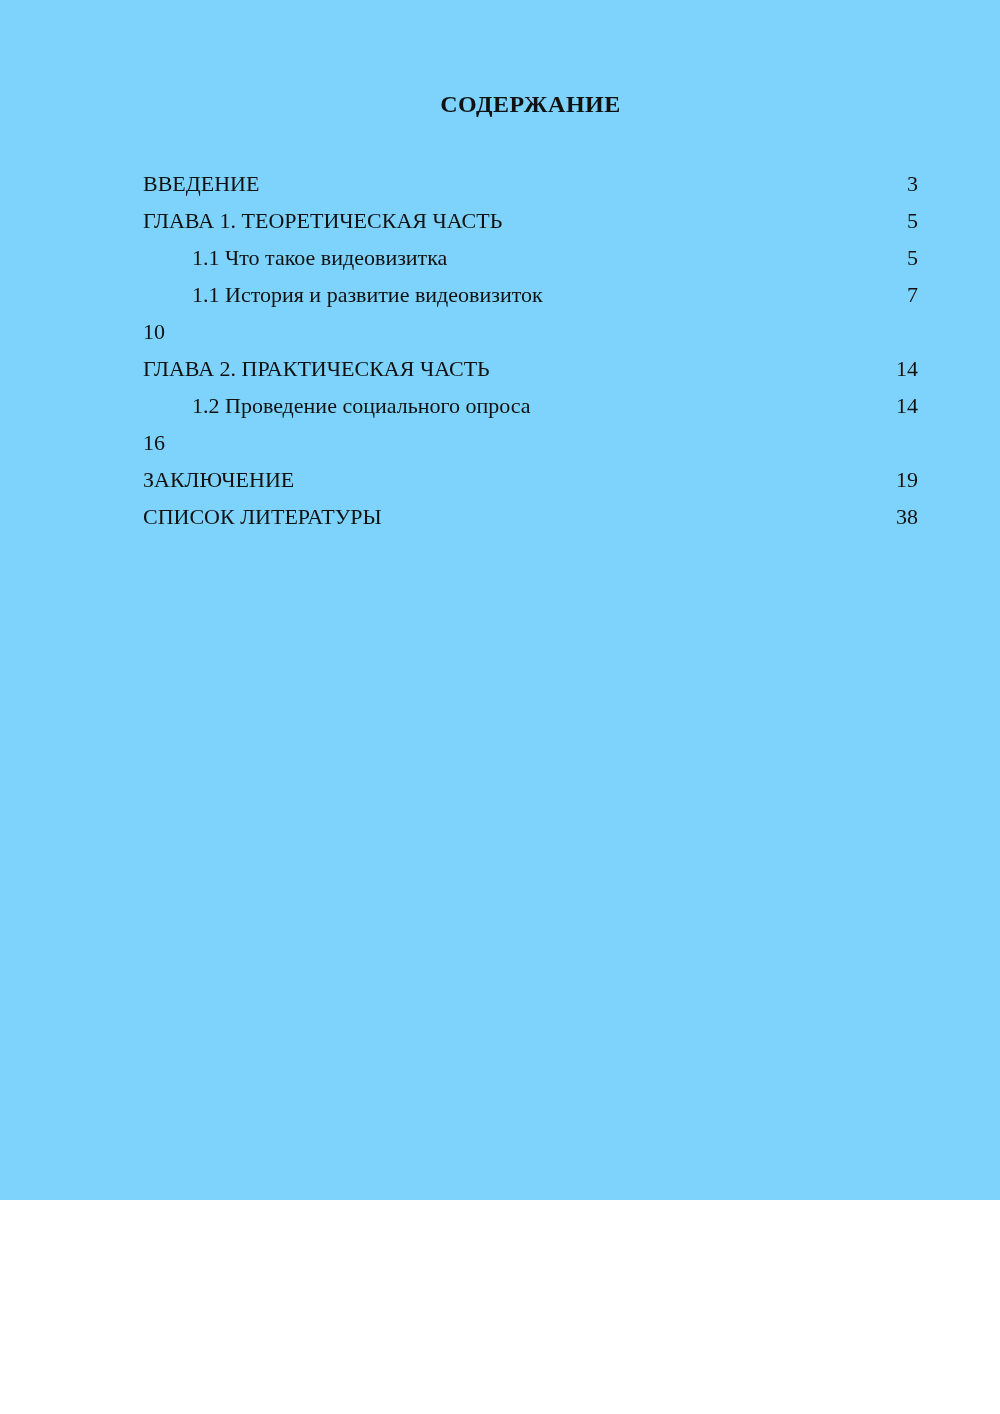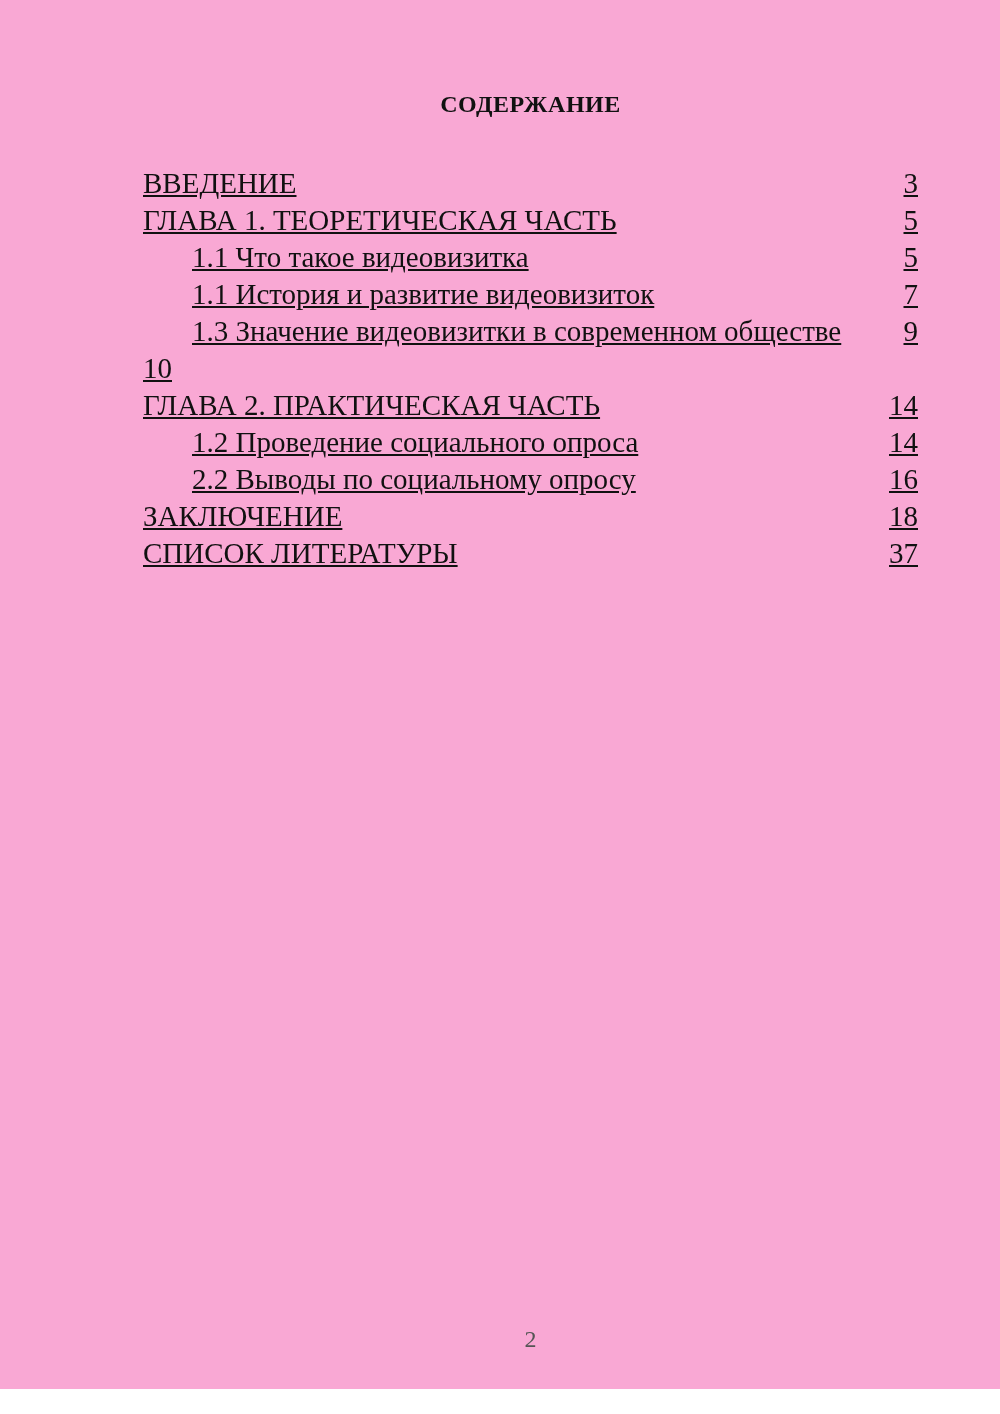--- a/index.html
+++ b/index.html
@@ -2,22 +2,22 @@
 <html><head>
 <meta charset="utf-8">
 <style>
   html, body {
     margin: 0;
     padding: 0;
     background: #ffffff;
   }
   .page {
     width: 1000px;
-    height: 1389px;
-    background: #f9a8d4;
+    height: 1200px;
+    background: #7dd3fc;
     position: relative;
     box-sizing: border-box;
     padding: 0 82px 0 143px;
     font-family: "Liberation Serif", "DejaVu Serif", serif;
     color: #111111;
     overflow: hidden;
   }
   .doc-title {
     margin-top: 90px;
     text-align: center;
@@ -28,22 +28,21 @@
   }
   .toc-list {
     margin-top: 47px;
   }
   .toc-row {
     display: flex;
     justify-content: space-between;
     align-items: flex-end;
     height: 37px;
     line-height: 37px;
-    font-size: 29px;
-    text-decoration: underline;
+    font-size: 22px;
   }
   .toc-row .label {
     white-space: nowrap;
   }
   .toc-row.indented .label {
     padding-left: 49px;
   }
   .toc-row .pagenum {
     white-space: nowrap;
     text-align: right;
@@ -76,43 +75,38 @@
     </div>
       <div class="toc-row indented">
       <span class="label">1.1 Что такое видеовизитка</span>
       <span class="pagenum">5</span>
     </div>
       <div class="toc-row indented">
       <span class="label">1.1 История и развитие видеовизиток</span>
       <span class="pagenum">7</span>
     </div>
       <div class="toc-row indented">
-      <span class="label">1.3 Значение видеовизитки в современном обществе</span>
-      <span class="pagenum">9</span>
-    </div>
-      <div class="toc-row indented">
       <span class="pagenum">10</span>
     </div>
       <div class="toc-row">
       <span class="label">ГЛАВА 2. ПРАКТИЧЕСКАЯ ЧАСТЬ</span>
       <span class="pagenum">14</span>
     </div>
       <div class="toc-row indented">
       <span class="label">1.2 Проведение социального опроса</span>
       <span class="pagenum">14</span>
     </div>
       <div class="toc-row indented">
-      <span class="label">2.2 Выводы по социальному опросу</span>
       <span class="pagenum">16</span>
     </div>
       <div class="toc-row">
       <span class="label">ЗАКЛЮЧЕНИЕ</span>
-      <span class="pagenum">18</span>
+      <span class="pagenum">19</span>
     </div>
       <div class="toc-row">
       <span class="label">СПИСОК ЛИТЕРАТУРЫ</span>
-      <span class="pagenum">37</span>
+      <span class="pagenum">38</span>
     </div>
     </div>
 
   <div class="page-footer">2</div>
 
 </div>
 
 </body></html>

